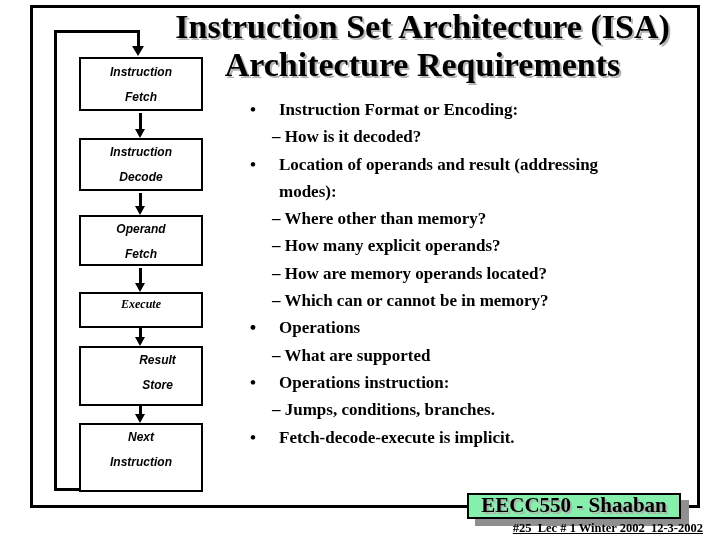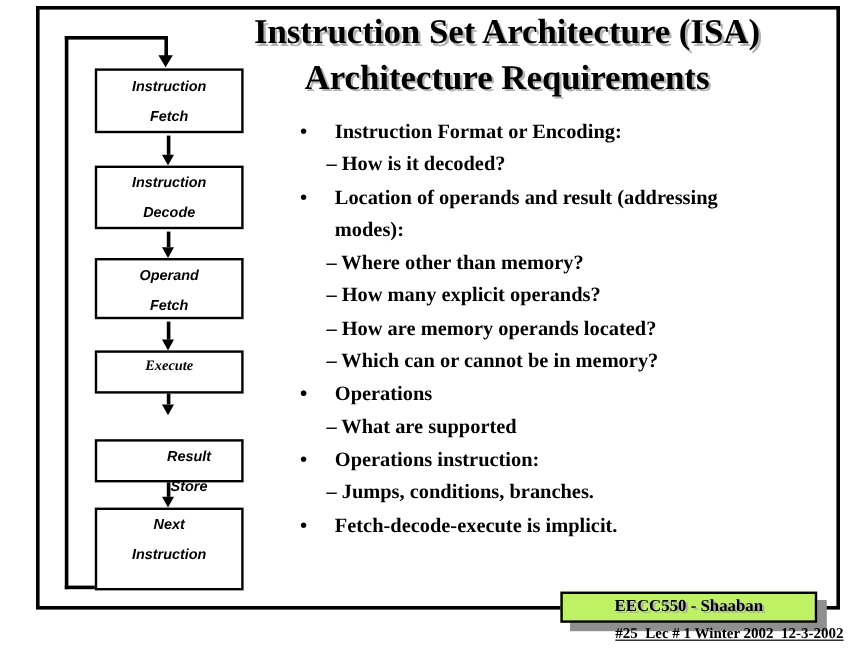--- a/index.html
+++ b/index.html
@@ -8,36 +8,36 @@
     font-family:"Liberation Serif", serif;color:#000;overflow:hidden;
   }
   
   .border-rect{
     position:absolute;left:30px;top:5px;width:670px;height:503px;
     border:3px solid #000;box-sizing:border-box;z-index:1;background:transparent;
   }
   
   .title{
     position:absolute;left:150px;top:8px;width:545px;text-align:center;
-    font-weight:bold;font-size:29px;line-height:38px;
+    font-weight:bold;font-size:34px;line-height:38px;
     text-shadow:2px 2px 0 #b4b4b4;z-index:2;
   }
   
   .fb{
     position:absolute;left:79px;width:124px;border:2px solid #000;background:#fff;
     text-align:center;font-family:"Liberation Sans", sans-serif;
     font-weight:bold;font-style:italic;font-size:12px;line-height:25px;
     box-sizing:border-box;z-index:3;
   }
   .fb span{display:block;}
   .fb1{top:57px;height:54px;padding-top:1px;}
   .fb2{top:138px;height:53px;}
   .fb3{top:215px;height:51px;}
   .fb4{top:292px;height:36px;line-height:20px;font-family:Liberation Serif, serif;}
-  .fb5{top:366px;height:36px;padding-left:33px;}
+  .fb5{top:346px;height:60px;padding-left:33px;}
   .fb6{top:423px;height:69px;}
   
   .ar{position:absolute;left:139px;width:3px;background:#000;z-index:2;}
   .ar::after{
     content:"";position:absolute;bottom:-9px;left:-4px;width:0;height:0;
     border-left:5.5px solid transparent;border-right:5.5px solid transparent;
     border-top:9px solid #000;
   }
   .ar1{top:113px;height:16px;}
   .ar2{top:193px;height:13px;}
@@ -60,23 +60,23 @@
   .bullets{
     position:absolute;left:246px;top:96px;width:413px;
     font-weight:bold;font-size:17px;line-height:27.3px;z-index:2;
   }
   .b-main{position:relative;padding-left:33px;}
   .b-dot{position:absolute;left:4px;top:0;}
   .b-sub{padding-left:26px;}
   
   .footer-box{
     position:absolute;left:467px;top:493px;width:214px;height:26px;
-    background:#bef264;border:2px solid #000;box-sizing:border-box;
+    background:#86efac;border:2px solid #000;box-sizing:border-box;
     box-shadow:8px 7px 0 #8f8f8f;text-align:center;
-    font-weight:bold;font-size:14px;line-height:21px;
+    font-weight:bold;font-size:21px;line-height:21px;
     text-shadow:2px 2px 0 #b0b0b0;z-index:5;
   }
   .footer-note{
     position:absolute;left:420px;top:521px;width:283px;text-align:right;
     font-weight:bold;font-size:12.5px;text-decoration:underline;
     white-space:pre;z-index:6;
   }
 </style>
 </head>
 <body>

